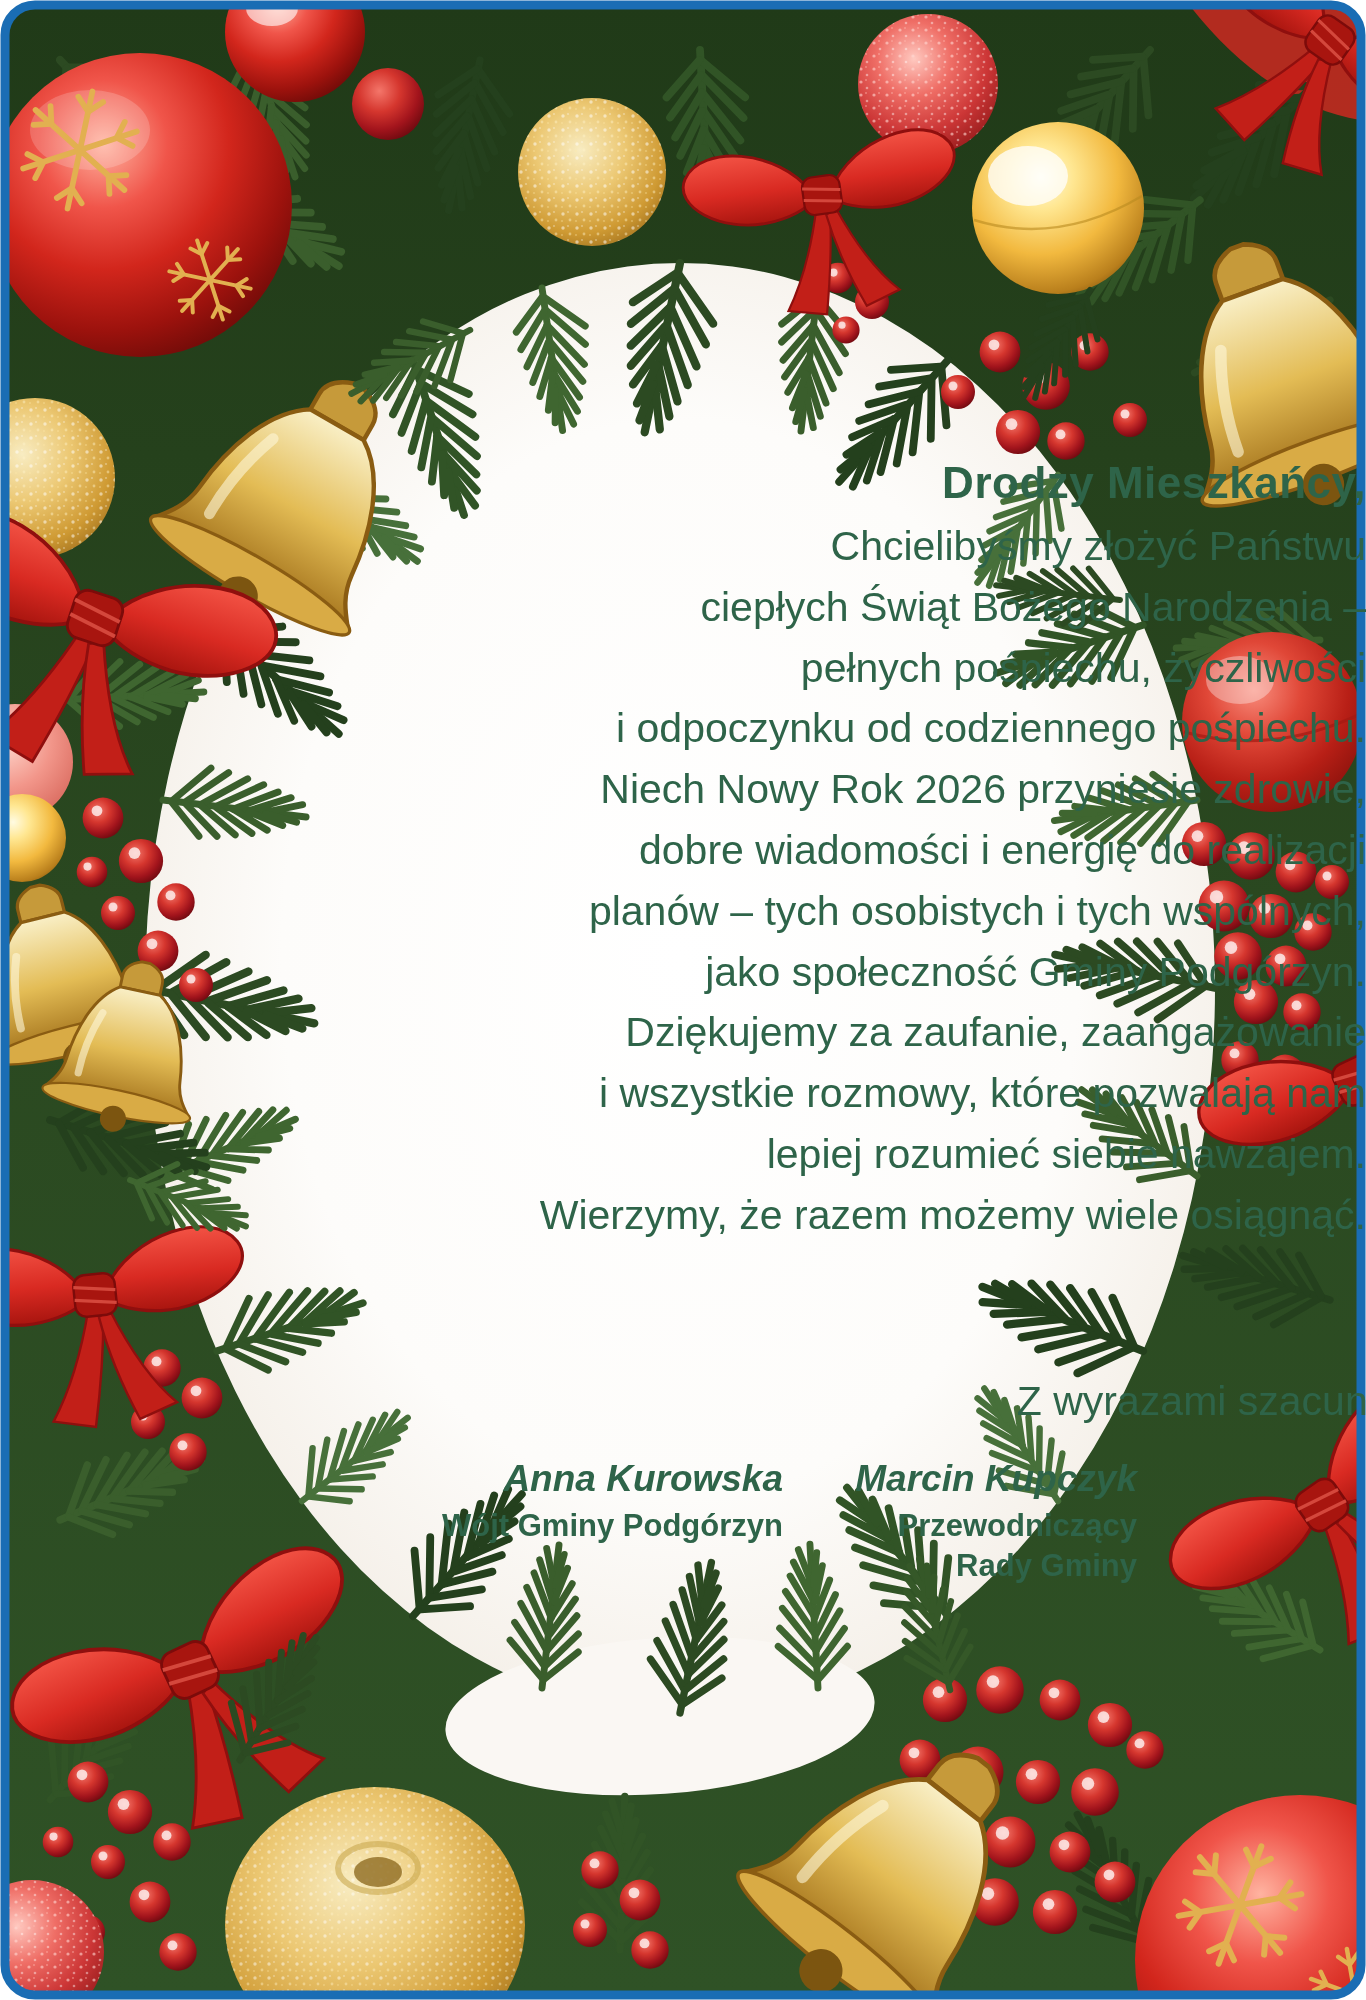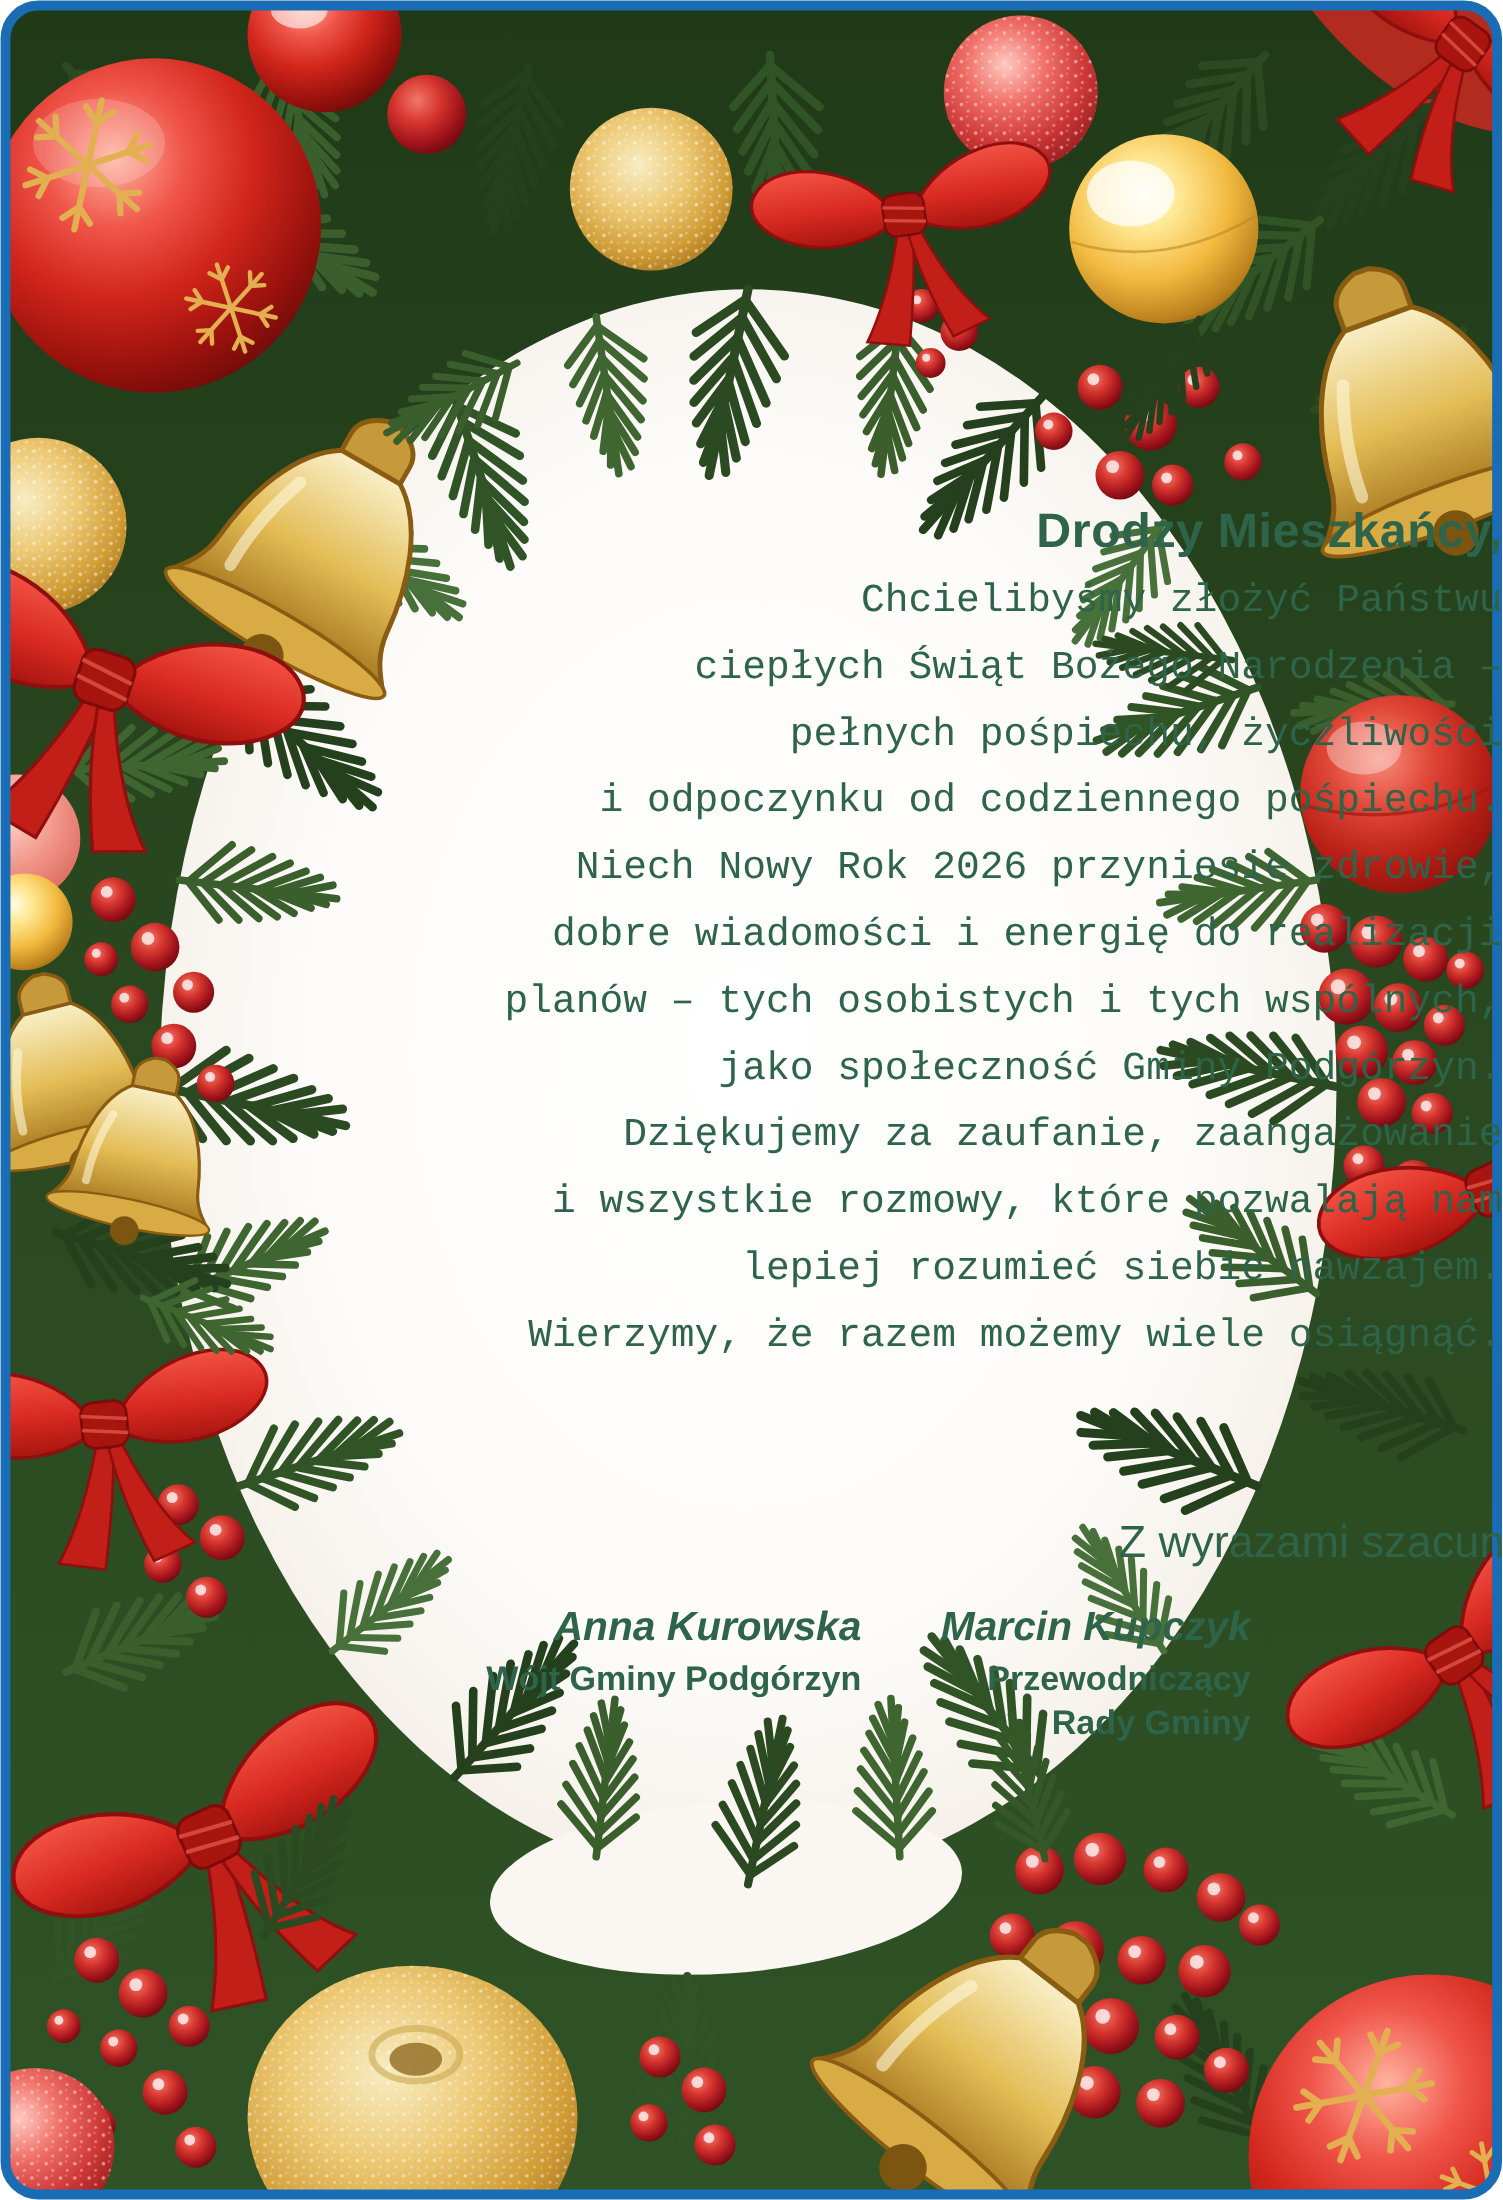--- a/index.html
+++ b/index.html
@@ -2,21 +2,21 @@
 <html><head>
 <meta charset="utf-8">
 <style>
   html,body{margin:0;padding:0;background:#ffffff;}
   .card{position:relative;width:1366px;height:2000px;background:#ffffff;overflow:hidden;
         font-family:"Liberation Sans",sans-serif;}
   .wreath{position:absolute;left:0;top:0;width:1366px;height:2000px;display:block;}
   .text-layer{position:absolute;inset:0;color:#2e6449;text-align:right;}
   .title{position:absolute;top:452px;left:0;width:100%;font-size:44px;font-weight:bold;
          line-height:62px;letter-spacing:.5px;}
-  .lines{position:absolute;top:516px;left:0;width:100%;font-size:36px;line-height:60.8px;font-family:Liberation Mono, monospace;}
+  .lines{position:absolute;top:516px;left:0;width:100%;font-size:41px;line-height:60.8px;}
   .closing{position:absolute;top:1372px;left:0;width:100%;font-size:41px;line-height:58px;padding-left:45px;}
   .sig{position:absolute;top:1456px;width:400px;}
   .sig-left{left:383px;}
   .sig-right{left:737px;}
   .sig .name{font-size:37px;font-weight:bold;font-style:italic;line-height:46px;}
   .sig .role{font-size:31px;font-weight:bold;line-height:40px;}
   .sig .name{margin-bottom:4px;}
 </style>
 </head>
 <body>

